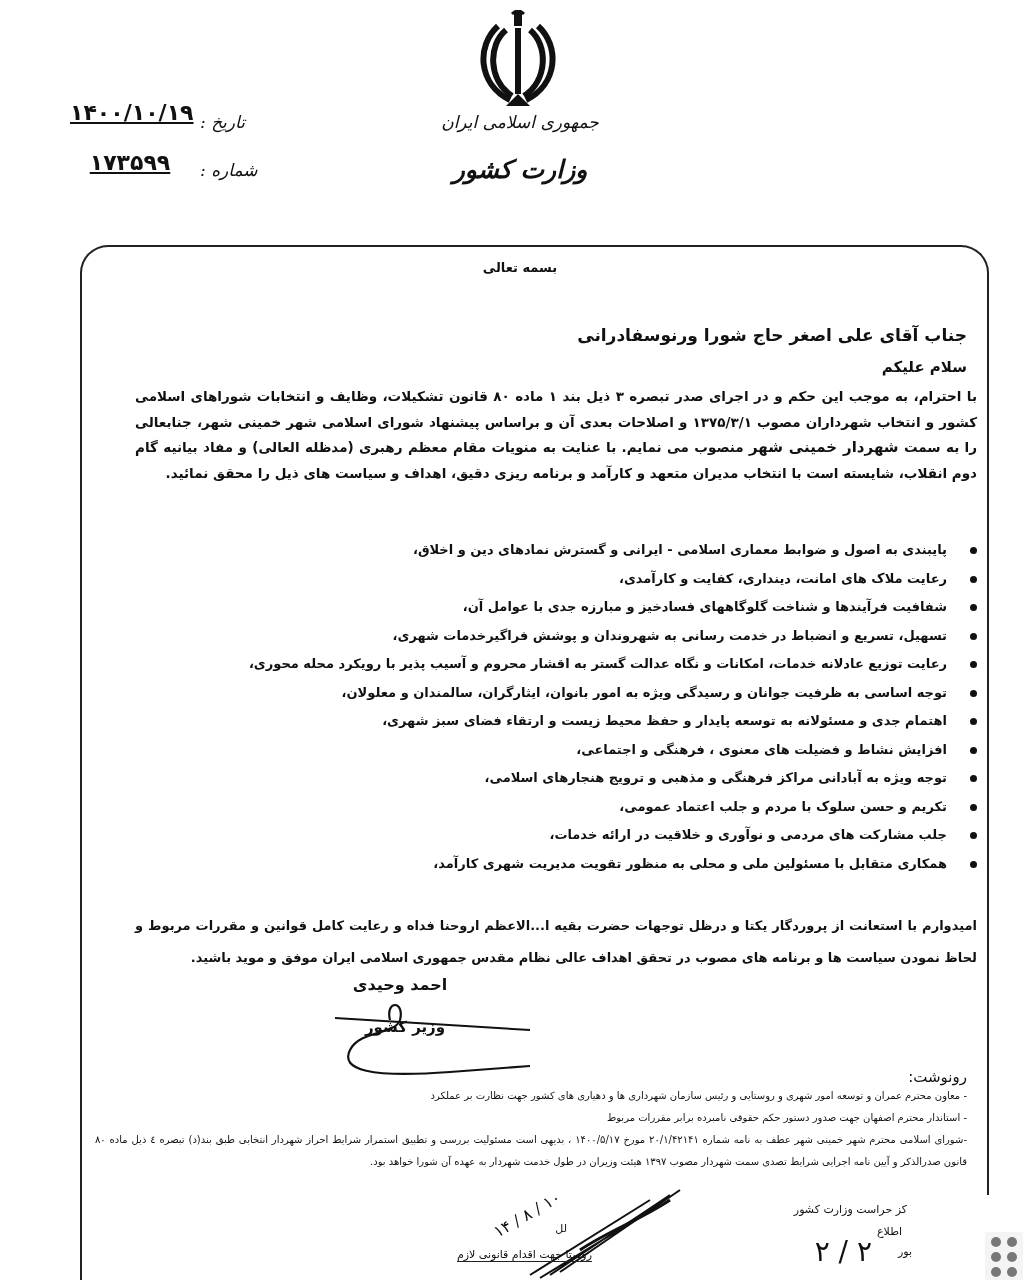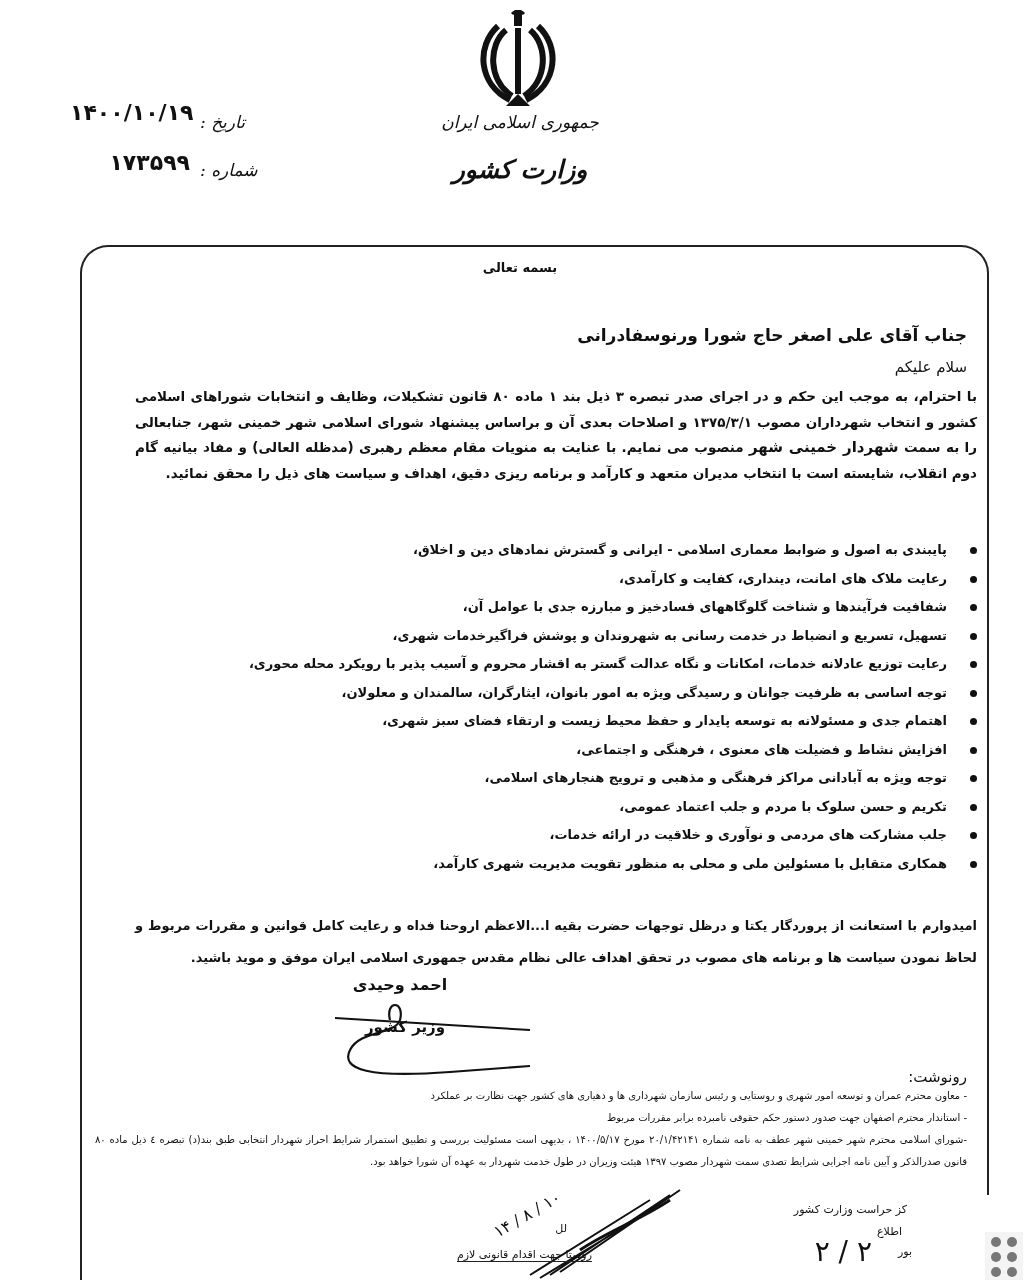--- a/index.html
+++ b/index.html
@@ -15,39 +15,39 @@
       font-family: "DejaVu Serif", serif; font-style: italic; font-size: 17px;
     }
     .ministry {
       left: 430px; top: 155px; width: 180px; text-align: center;
       font-family: "DejaVu Serif", serif; font-style: italic; font-weight: bold; font-size: 25px;
     }
     .meta-label {
       font-family: "DejaVu Serif", serif; font-style: italic; font-size: 17px; left: 200px; width: 60px; text-align: left;
     }
     .meta-value {
-      font-family: "DejaVu Sans", sans-serif; font-weight: bold; font-size: 22px; left: 70px; width: 120px; text-align: right; direction: ltr;
+      font-family: "DejaVu Sans", sans-serif; font-weight: bold; font-size: 22px; left: 70px; width: 120px; text-align: center; direction: ltr; text-decoration: underline;
     }
     
     .frame {
       left: 80px; top: 245px; width: 905px; height: 1060px;
       border: 2.5px solid #222; border-radius: 28px 28px 0 0;
       border-bottom: none;
     }
     .frame-right-cut {
       left: 985px; top: 1195px; width: 8px; height: 90px; background: #fff;
     }
     .basmala {
       left: 470px; top: 260px; width: 100px; text-align: center; font-weight: bold; font-size: 13px;
     }
     .addressee {
       right: 60px; top: 325px; font-weight: bold; font-size: 17px; white-space: nowrap;
     }
     .greeting {
-      right: 60px; top: 358px; font-weight: normal; font-size: 15px;
+      right: 60px; top: 358px; font-weight: bold; font-size: 15px;
     }
     .body-text {
       left: 135px; right: 50px; top: 384px;
       font-weight: bold; font-size: 13.5px; line-height: 25.5px; text-align: justify;
       text-align-last: right;
     }
     .body-text .hl { font-weight: 900; font-size: 15px; }
     .bullets {
       right: 50px; left: 150px; top: 536px;
       list-style: none; margin: 0; padding: 0;

